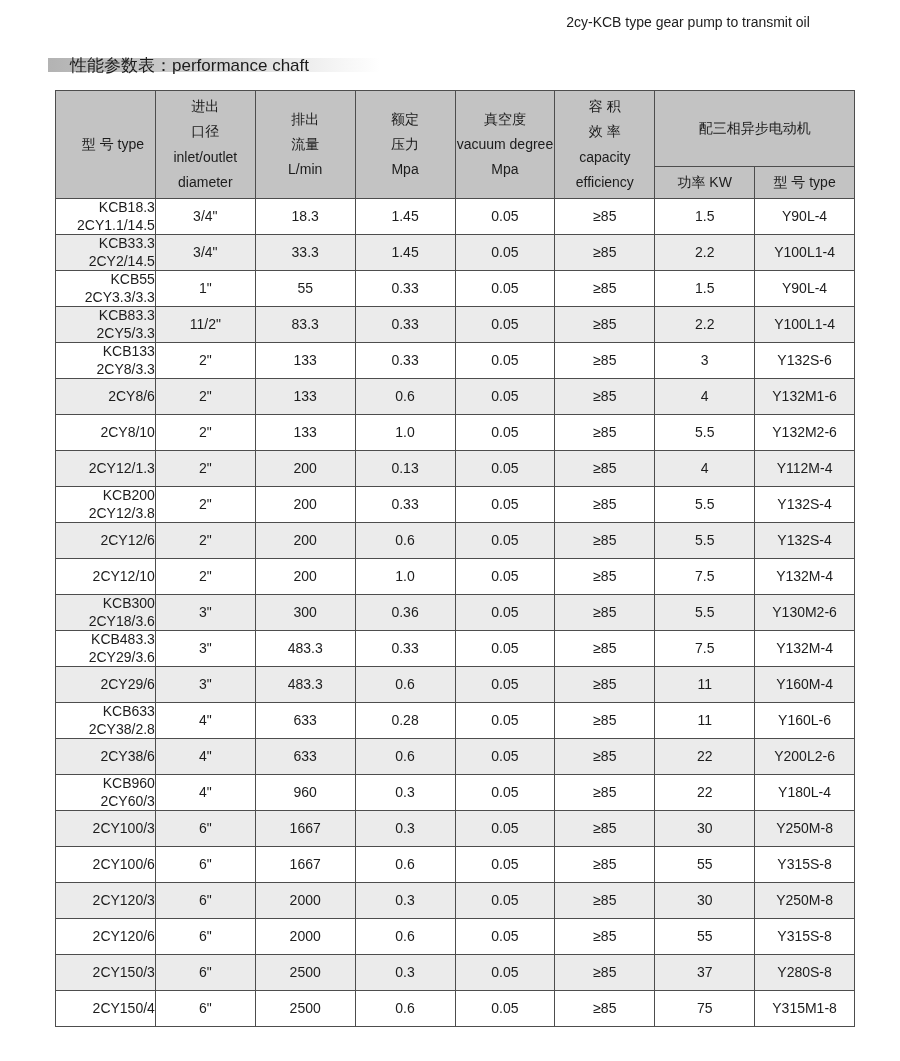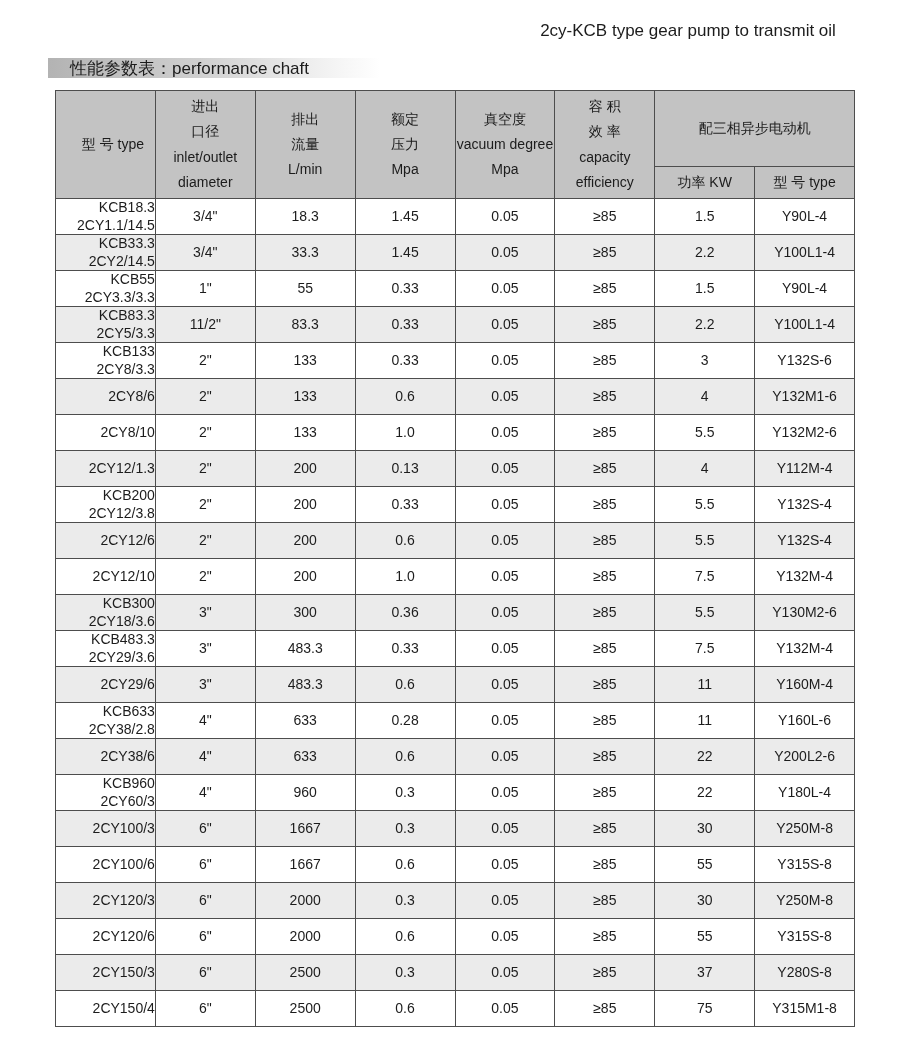--- a/index.html
+++ b/index.html
@@ -23,30 +23,30 @@
     width:320px;
     text-align:center;
   }
   .title-zh{
     font-size:26px;
     font-weight:bold;
     letter-spacing:2px;
     white-space:nowrap;
   }
   .title-en{
-    font-size:17px;
-    margin-top:16px;
+    font-size:14px;
+    margin-top:9px;
     white-space:nowrap;
   }
   .section-bar{
     position:absolute;
     left:48px;
     top:58px;
     width:332px;
-    height:20px;
+    height:14px;
     background:linear-gradient(90deg,#b3b3b3 0%,#cfcfcf 45%,#efefef 80%,#ffffff 100%);
     display:flex;
     align-items:center;
     padding-left:22px;
     font-size:17px;
   }
   table.spec{
     position:absolute;
     left:55px;
     top:90px;

